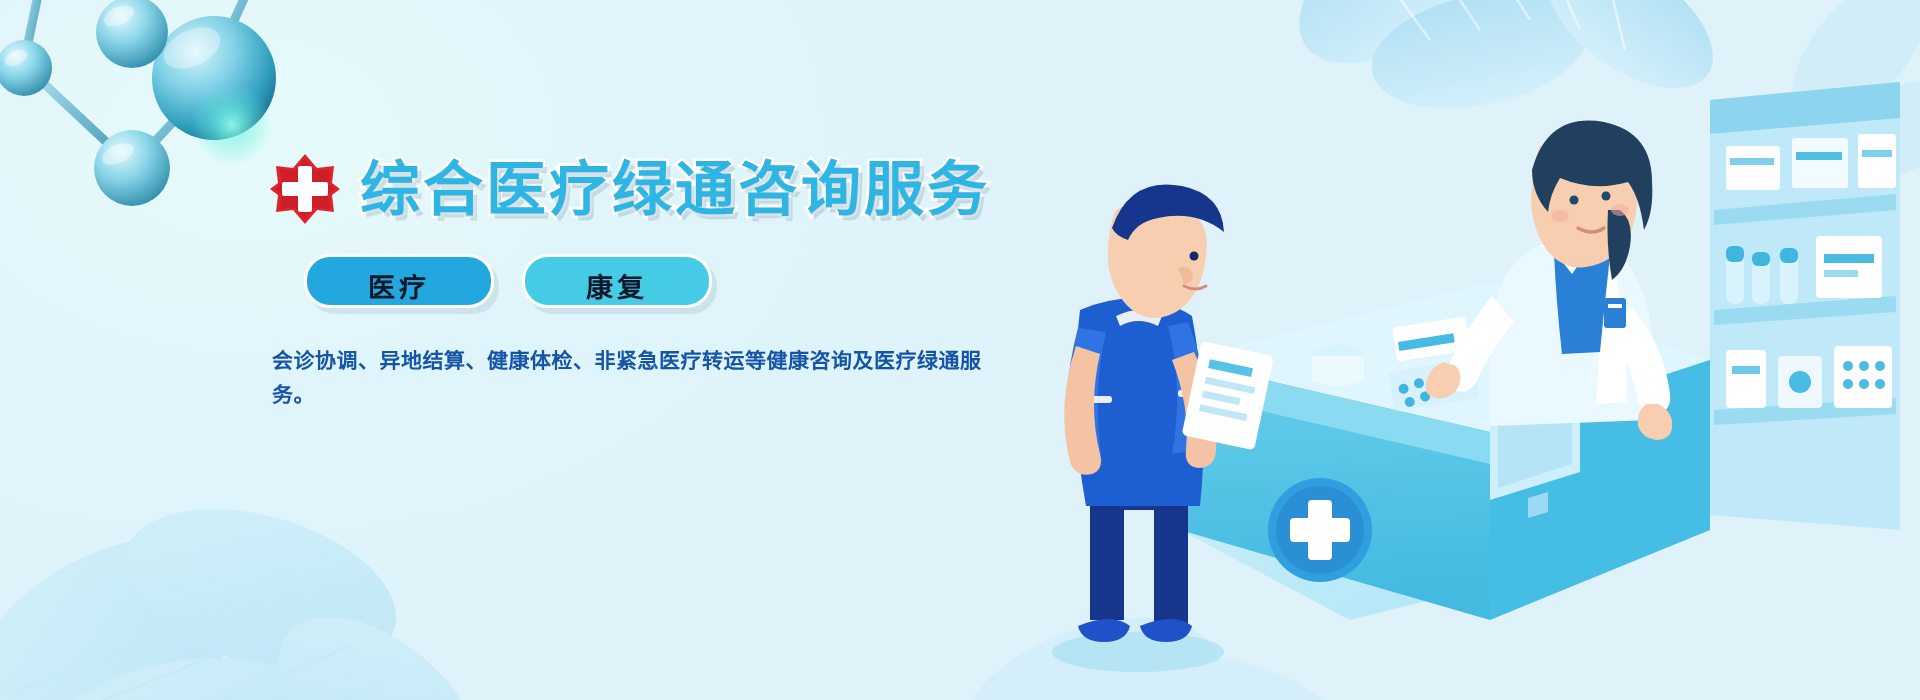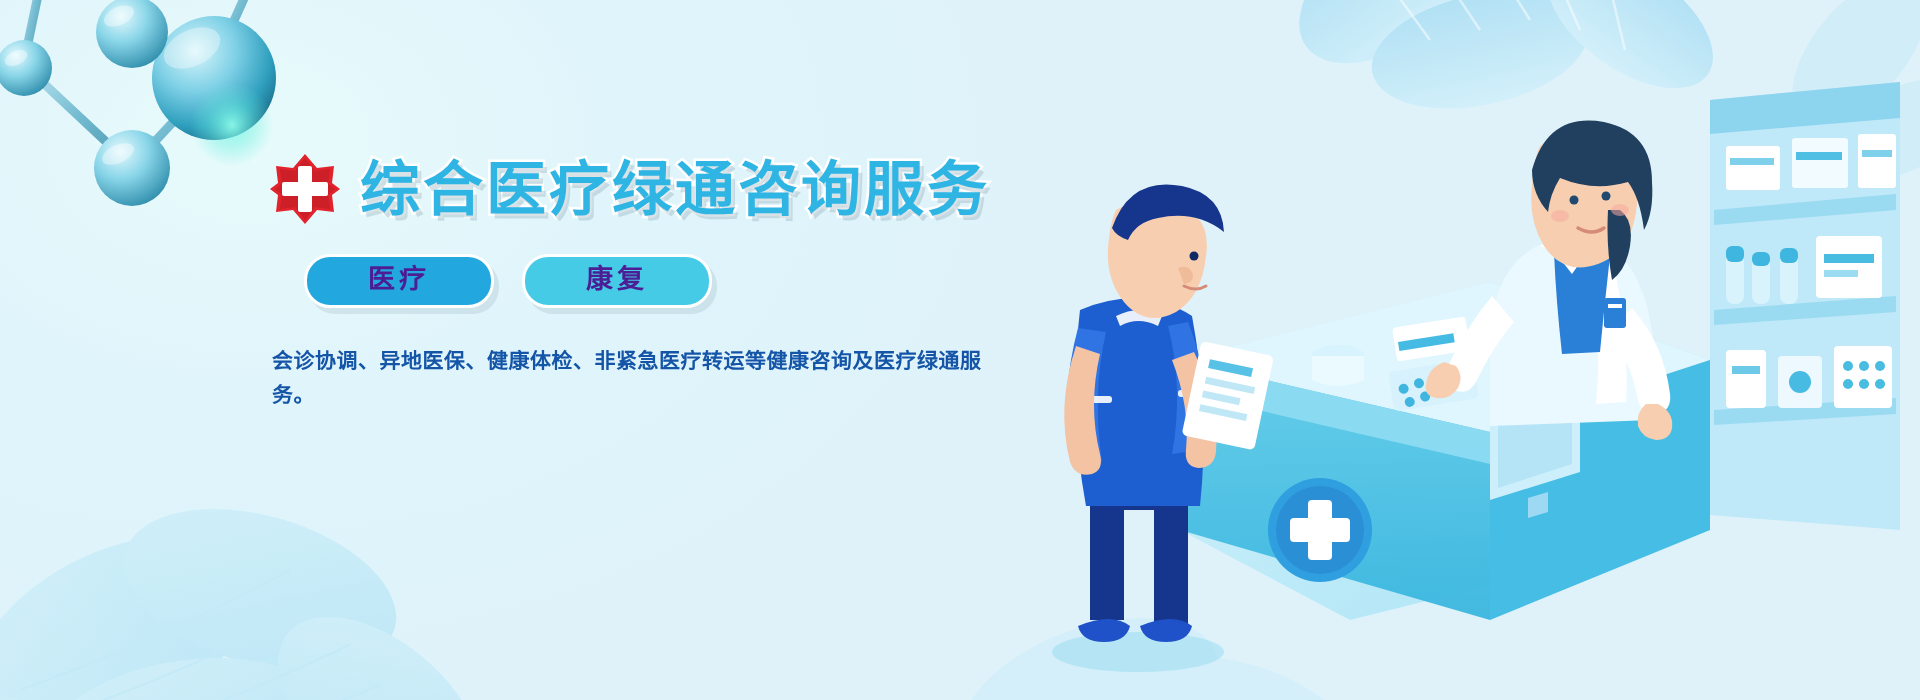--- a/index.html
+++ b/index.html
@@ -36,22 +36,22 @@
     color:#2fb5e4;white-space:nowrap;
     -webkit-text-stroke:5px #ffffff;
     paint-order:stroke fill;
     text-shadow:4px 5px 0 rgba(120,150,165,.28);
     font-family:"DejaVu Sans","Liberation Sans",sans-serif;
   }
 
   #pill-row{display:flex;gap:28px;margin-top:26px;margin-left:36px;}
   .pill{
     min-width:184px;height:48px;border-radius:26px;
-    display:flex;align-items:flex-start;justify-content:center;
-    color:#4c1d95;font-size:27px;font-weight:700;letter-spacing:4px;
+    display:flex;align-items:flex-end;justify-content:center;
+    color:#0f172a;font-size:27px;font-weight:700;letter-spacing:4px;
     border:3px solid #ffffff;
     box-shadow:5px 6px 0 rgba(120,150,165,.18);
     cursor:pointer;
   }
 
   #desc{
     margin-top:36px;margin-left:4px;
     color:#1455a8;font-size:21px;line-height:34px;font-weight:700;
     letter-spacing:.5px;max-width:716px;
   }
@@ -181,21 +181,21 @@
     <div id="pill-row">
       <div class="pill" style="background:#22a8de">
         <span>医疗</span>
       </div>
       <div class="pill" style="background:#45cbe6">
         <span>康复</span>
       </div>
     </div>
 
     <div id="desc">
-      <p>会诊协调、异地医保、健康体检、非紧急医疗转运等健康咨询及医疗绿通服务。</p>
+      <p>会诊协调、异地结算、健康体检、非紧急医疗转运等健康咨询及医疗绿通服务。</p>
     </div>
 
   </div>
 
   <svg id="illustration" viewBox="0 0 900 640">
     <defs>
       <linearGradient id="cFront" x1="0" y1="0" x2="0" y2="1">
         <stop offset="0%" stop-color="#5ecbe8"></stop>
           <stop offset="100%" stop-color="#35b4de"></stop>
       </linearGradient>

